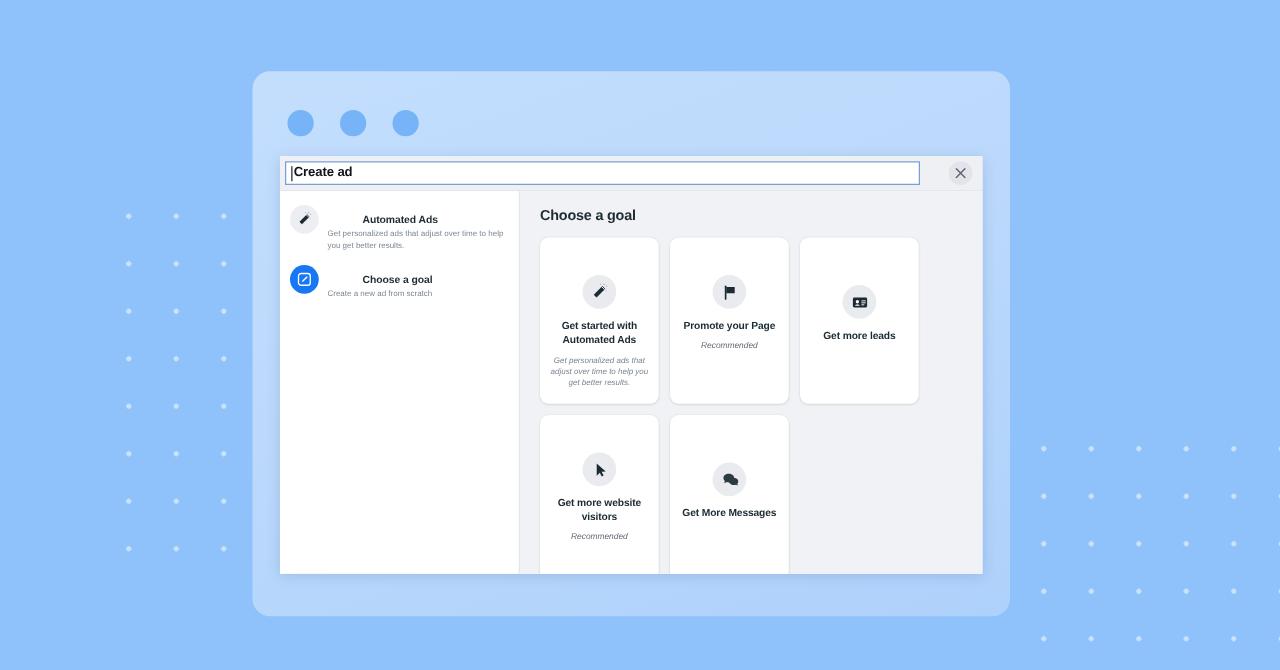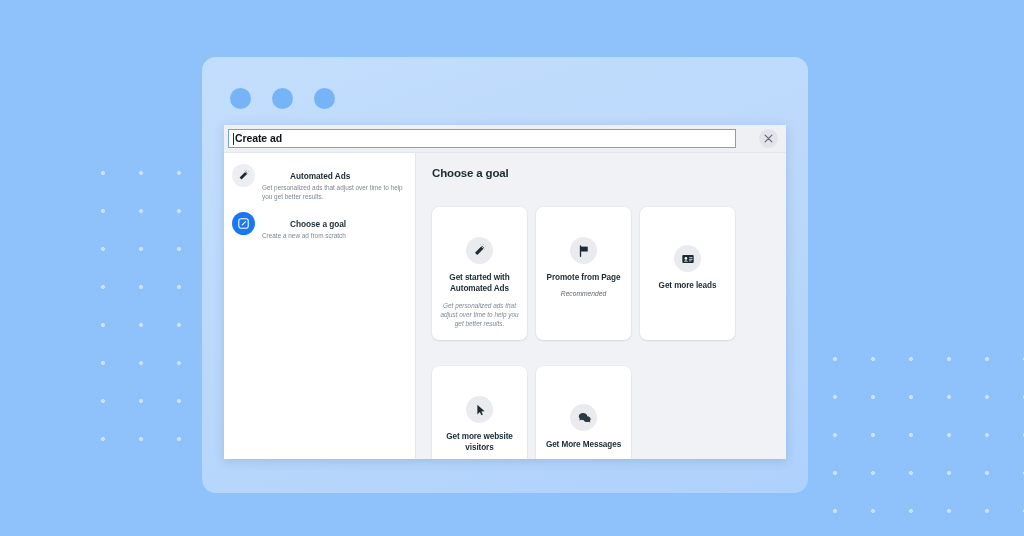--- a/index.html
+++ b/index.html
@@ -199,21 +199,20 @@
     height: 133px;
     background: #ffffff;
     border-radius: 7px;
     box-shadow: 0 1px 2px rgba(0,0,0,0.09), 0 0 0 1px rgba(0,0,0,0.02);
     padding: 30px 7px 8px 7px;
     text-align: center;
     cursor: pointer;
     display: flex;
     flex-direction: column;
     align-items: center;
-    margin-top: 17px;
   }
   .goal-card.short-row { padding-top: 38px; }
 
   .card-icon {
     width: 27px;
     height: 27px;
     border-radius: 50%;
     background: #e9ebee;
     display: flex;
     align-items: center;
@@ -331,21 +330,21 @@
             <span class="card-desc">Get personalized ads that adjust over time to help you get better results.</span>
           </div>
 
           <div class="goal-card">
             <span class="card-icon">
               <svg width="14" height="14" viewBox="0 0 16 16" aria-hidden="true">
                 <path d="M4.0 2.3 L4.0 14.0" stroke="#1c2b33" stroke-width="1.5" stroke-linecap="round"></path>
                 <path d="M4.6 3.0 L12.3 3.0 L12.3 8.6 L4.6 8.6 Z" fill="#1c2b33"></path>
               </svg>
             </span>
-            <span class="card-title">Promote from Page</span>
+            <span class="card-title">Promote your Page</span>
             <span class="card-sub">Recommended</span>
           </div>
 
           <div class="goal-card short-row">
             <span class="card-icon">
               <svg width="14" height="14" viewBox="0 0 16 16" aria-hidden="true">
                 <rect x="1.5" y="3.5" width="13" height="9" rx="1.2" fill="#1c2b33"></rect>
                 <circle cx="5.6" cy="7.3" r="1.5" fill="#ffffff"></circle>
                 <path d="M3.4 10.9 C3.8 9.4 7.4 9.4 7.8 10.9 Z" fill="#ffffff"></path>
                 <rect x="9.3" y="6.1" width="3.9" height="0.85" fill="#ffffff"></rect>

